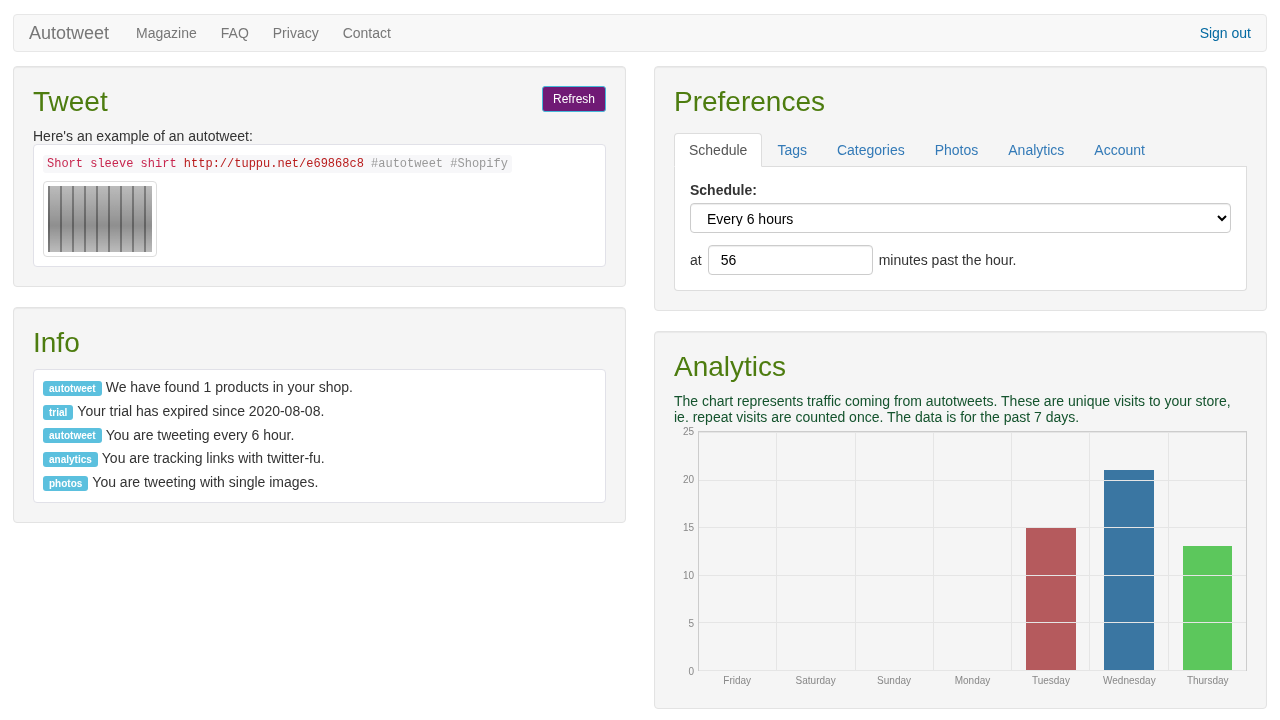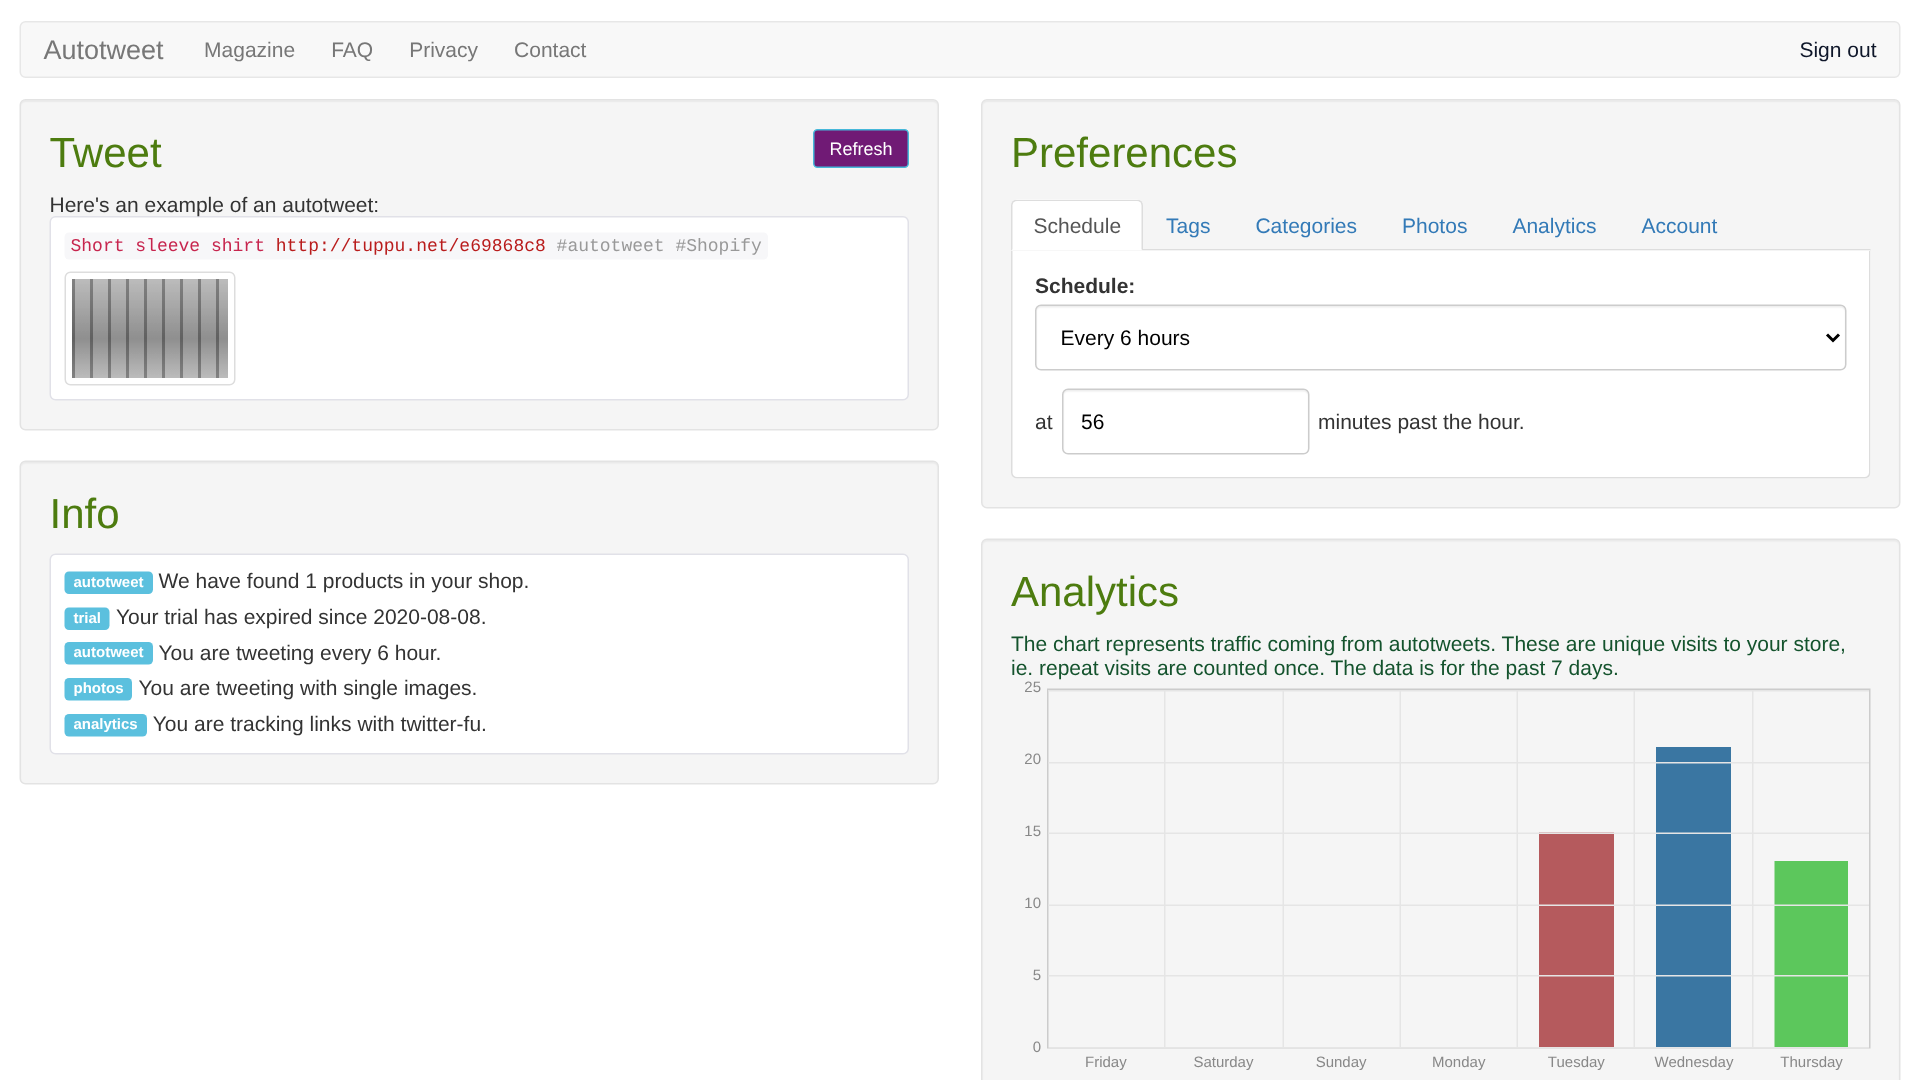--- a/index.html
+++ b/index.html
@@ -38,21 +38,21 @@
     color: #777;
     text-decoration: none;
     padding: 10px 12px;
     display: block;
     font-size: 14px;
   }
   .navbar-right {
     margin-left: auto;
   }
   .navbar-right a {
-    color: #0f172a;
+    color: #0369a1;
     text-decoration: none;
     font-size: 14px;
   }
   .container {
     display: flex;
     gap: 28px;
     padding: 14px 13px;
   }
   .col {
     flex: 1;
@@ -181,21 +181,21 @@
     font-weight: bold;
     display: block;
     margin-bottom: 5px;
   }
   .form-control {
     width: 100%;
     padding: 6px 12px;
     border: 1px solid #ccc;
     border-radius: 4px;
     font-size: 14px;
-    height: 44px;
+    height: 30px;
     background: #fff;
     box-shadow: inset 0 1px 1px rgba(0,0,0,0.075);
   }
   .select-wrap {
     width: 100%;
     margin-bottom: 12px;
   }
   .inline-row {
     display: flex;
     align-items: center;
@@ -320,22 +320,22 @@
         </div>
       </div>
     </div>
 
     <div class="panel">
       <h2>Info</h2>
       <div class="info-box" id="info-box">
       <div class="info-line"><span class="badge">autotweet</span><span>We have found 1 products in your shop.</span></div>
           <div class="info-line"><span class="badge">trial</span><span>Your trial has expired since 2020-08-08.</span></div>
           <div class="info-line"><span class="badge">autotweet</span><span>You are tweeting every 6 hour.</span></div>
+          <div class="info-line"><span class="badge">analytics</span><span>You are tracking links with twitter-fu.</span></div>
           <div class="info-line"><span class="badge">photos</span><span>You are tweeting with single images.</span></div>
-          <div class="info-line"><span class="badge">analytics</span><span>You are tracking links with twitter-fu.</span></div>
         </div>
     </div>
 
   </div>
 
   <div class="col">
 
     <div class="panel">
       <h2>Preferences</h2>
       <ul class="tabs">

